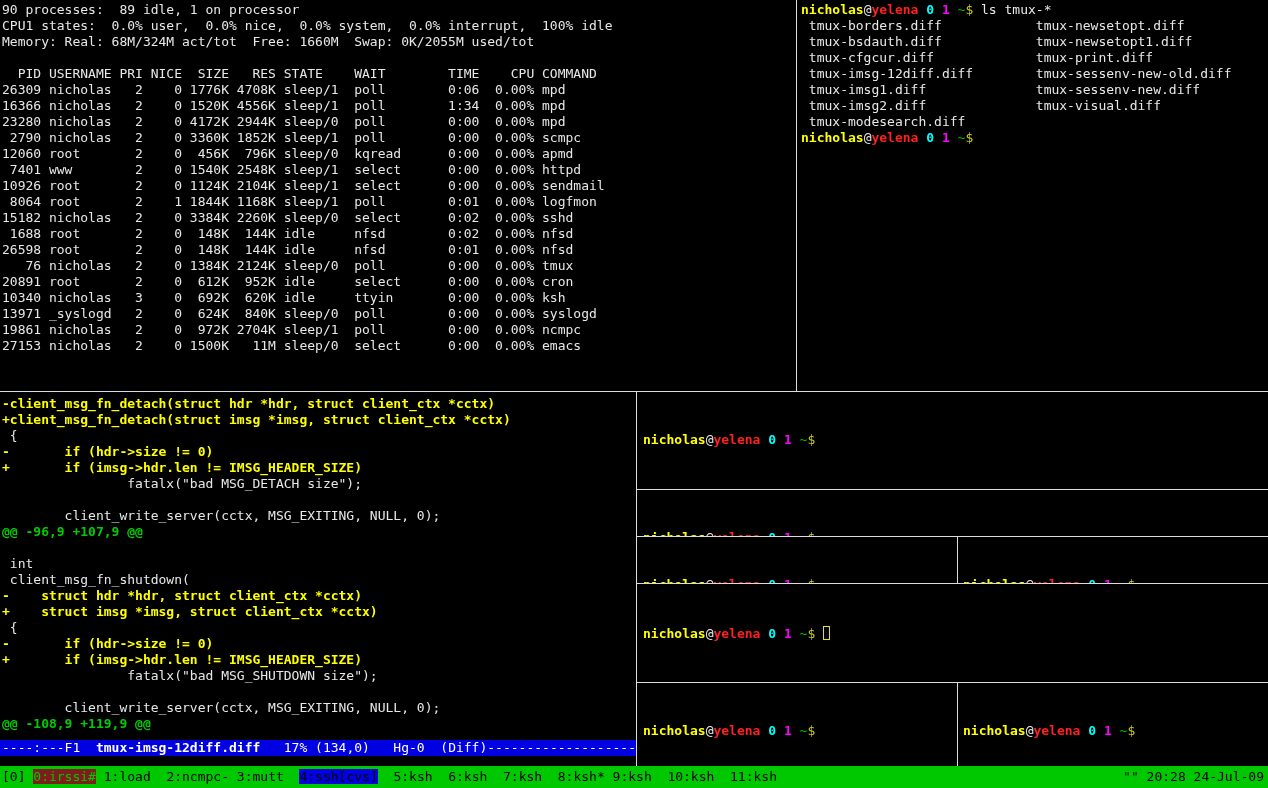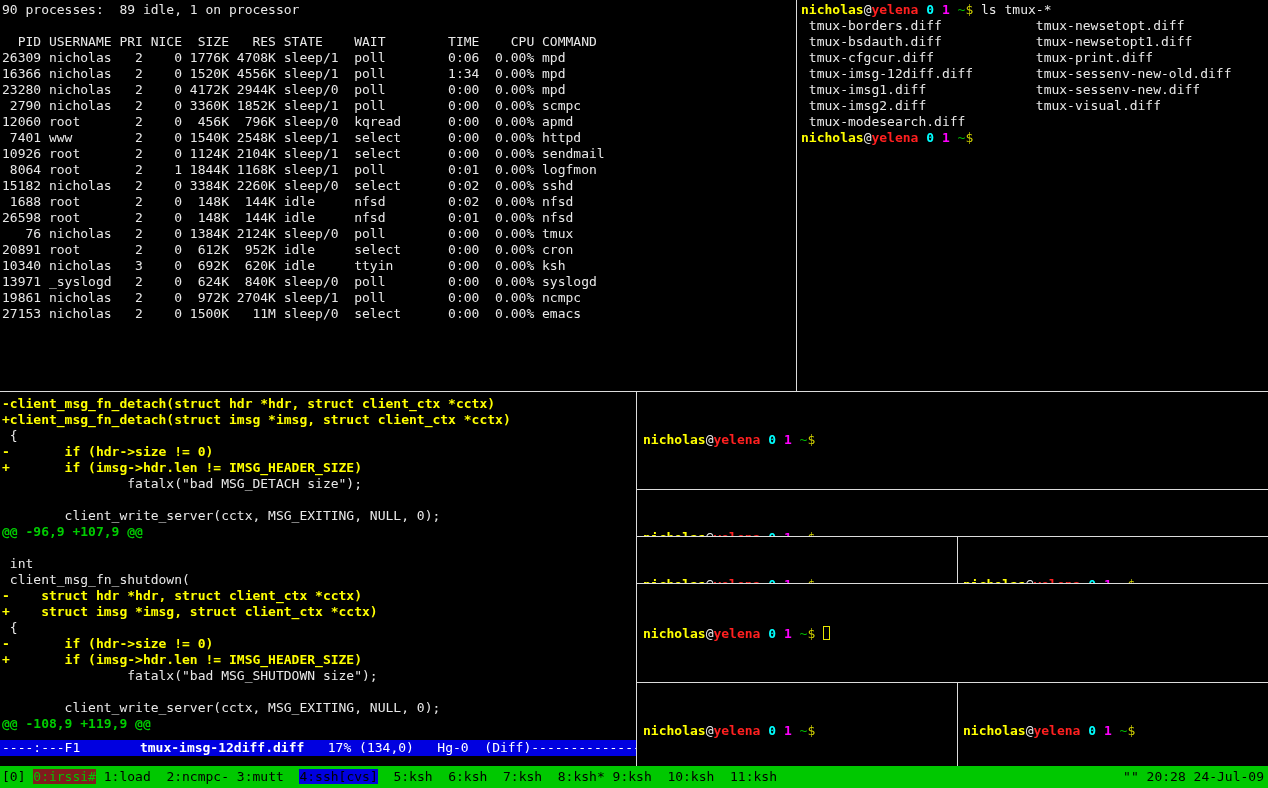--- a/index.html
+++ b/index.html
@@ -22,21 +22,21 @@
   pre.ps, pre.lsout, pre.diff { white-space:pre; font:inherit; overflow:hidden; }
   pre.ps div, pre.lsout div, pre.diff div { height:16px; }
 
   .row-bottom { display:flex; height:374px; }
   .pane-emacs { width:636px; display:flex; flex-direction:column; overflow:hidden; padding:4px 0 0 2px; }
   .pane-emacs .diff { flex:1; }
   .d-del, .d-add { color:#ffff00; font-weight:bold; }
   .d-hunk { color:#00cd00; font-weight:bold; }
   .d-ctx { color:#e8e8e8; }
   .modeline { height:16px; background:#0000e0; color:#ffffff; white-space:pre; overflow:hidden; margin-left:-2px; padding-left:2px; }
-  .modeline .fname { font-weight:bold; color:#ffffff;margin-left:44px; }
+  .modeline .fname { font-weight:bold; color:#ffffff; }
   .minibuffer { height:10px; background:#000; }
 
   .bottom-right { flex:1; display:flex; flex-direction:column; overflow:hidden; }
   .br-pane { padding:8px 0 0 6px; overflow:hidden; white-space:pre; }
   .br-a { height:97px; }
   .br-b { height:46px; }
   .br-c { height:46px; display:flex; padding:0; }
   .br-d { height:98px; padding-top:10px; }
   .br-e { flex:1; display:flex; padding:0; }
   .br-half-l { width:320px; padding:8px 0 0 6px; white-space:pre; overflow:hidden; }
@@ -56,20 +56,22 @@
   .sb-current { }
 </style>
 </head>
 <body>
 
 <div class="screen">
 
   <div class="row-top">
     <div class="pane-tl">
       <div class="tline">90 processes:  89 idle, 1 on processor</div>
+      <div class="tline">CPU1 states:  0.0% user,  0.0% nice,  0.0% system,  0.0% interrupt,  100% idle</div>
+      <div class="tline">Memory: Real: 68M/324M act/tot  Free: 1660M  Swap: 0K/2055M used/tot</div>
       <div class="tline"></div>
       <pre class="ps" id="ps-table"><div>  PID USERNAME PRI NICE  SIZE   RES STATE    WAIT        TIME    CPU COMMAND</div><div>26309 nicholas   2    0 1776K 4708K sleep/1  poll        0:06  0.00% mpd</div><div>16366 nicholas   2    0 1520K 4556K sleep/1  poll        1:34  0.00% mpd</div><div>23280 nicholas   2    0 4172K 2944K sleep/0  poll        0:00  0.00% mpd</div><div> 2790 nicholas   2    0 3360K 1852K sleep/1  poll        0:00  0.00% scmpc</div><div>12060 root       2    0  456K  796K sleep/0  kqread      0:00  0.00% apmd</div><div> 7401 www        2    0 1540K 2548K sleep/1  select      0:00  0.00% httpd</div><div>10926 root       2    0 1124K 2104K sleep/1  select      0:00  0.00% sendmail</div><div> 8064 root       2    1 1844K 1168K sleep/1  poll        0:01  0.00% logfmon</div><div>15182 nicholas   2    0 3384K 2260K sleep/0  select      0:02  0.00% sshd</div><div> 1688 root       2    0  148K  144K idle     nfsd        0:02  0.00% nfsd</div><div>26598 root       2    0  148K  144K idle     nfsd        0:01  0.00% nfsd</div><div>   76 nicholas   2    0 1384K 2124K sleep/0  poll        0:00  0.00% tmux</div><div>20891 root       2    0  612K  952K idle     select      0:00  0.00% cron</div><div>10340 nicholas   3    0  692K  620K idle     ttyin       0:00  0.00% ksh</div><div>13971 _syslogd   2    0  624K  840K sleep/0  poll        0:00  0.00% syslogd</div><div>19861 nicholas   2    0  972K 2704K sleep/1  poll        0:00  0.00% ncmpc</div><div>27153 nicholas   2    0 1500K   11M sleep/0  select      0:00  0.00% emacs</div></pre>
     </div>
     <div class="vdiv"></div>
     <div class="pane-tr">
       <div class="pline"><span style="color: rgb(255, 255, 0); font-weight: bold;">nicholas</span><span style="color: rgb(232, 232, 232);">@</span><span style="color: rgb(255, 32, 32); font-weight: bold;">yelena</span><span> </span><span style="color: rgb(0, 255, 255); font-weight: bold;">0</span><span> </span><span style="color: rgb(255, 0, 255); font-weight: bold;">1</span><span> </span><span style="color: rgb(0, 184, 0);">~</span><span style="color: rgb(205, 205, 0);">$</span><span style="color: rgb(232, 232, 232);"> ls tmux-*</span></div>
       <pre class="lsout" id="ls-out"><div> tmux-borders.diff            tmux-newsetopt.diff</div><div> tmux-bsdauth.diff            tmux-newsetopt1.diff</div><div> tmux-cfgcur.diff             tmux-print.diff</div><div> tmux-imsg-12diff.diff        tmux-sessenv-new-old.diff</div><div> tmux-imsg1.diff              tmux-sessenv-new.diff</div><div> tmux-imsg2.diff              tmux-visual.diff</div><div> tmux-modesearch.diff         </div></pre>
       <div class="pline"><span style="color: rgb(255, 255, 0); font-weight: bold;">nicholas</span><span style="color: rgb(232, 232, 232);">@</span><span style="color: rgb(255, 32, 32); font-weight: bold;">yelena</span><span> </span><span style="color: rgb(0, 255, 255); font-weight: bold;">0</span><span> </span><span style="color: rgb(255, 0, 255); font-weight: bold;">1</span><span> </span><span style="color: rgb(0, 184, 0);">~</span><span style="color: rgb(205, 205, 0);">$</span></div>
     </div>
   </div>

